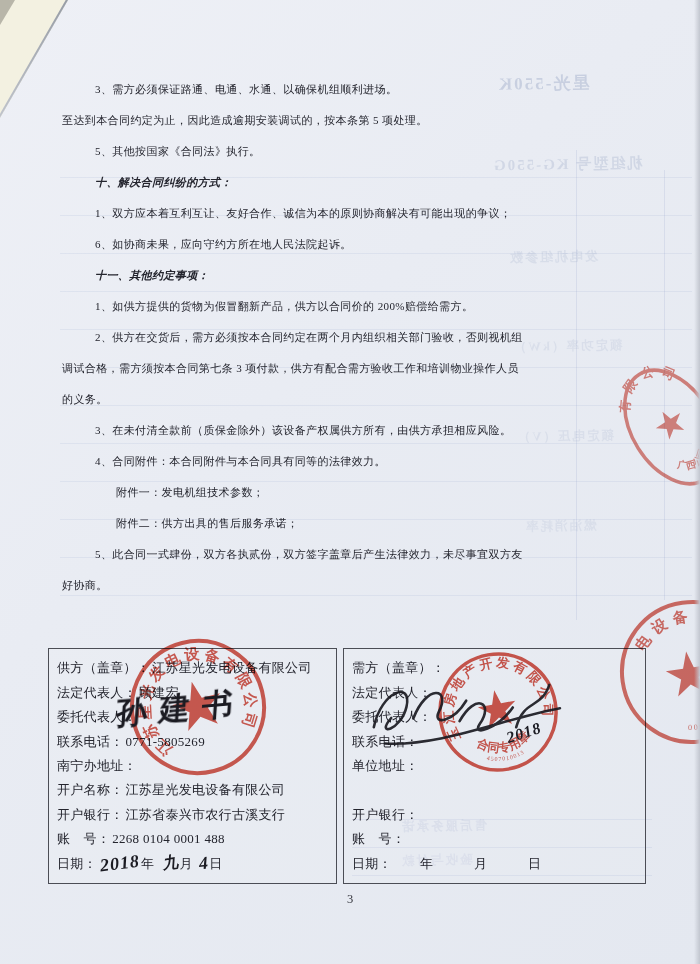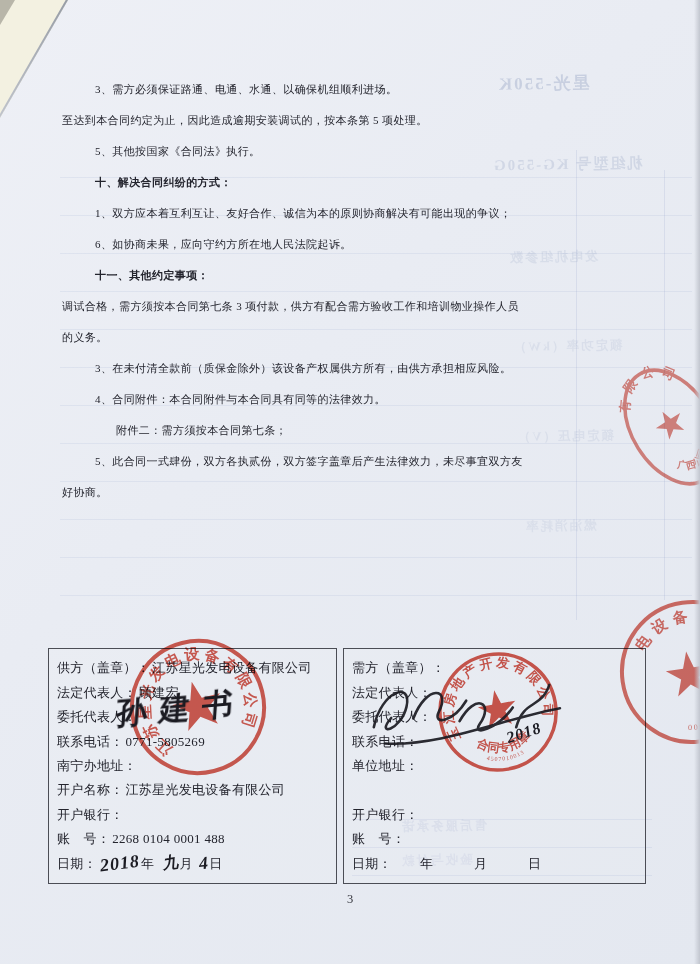--- a/index.html
+++ b/index.html
@@ -35,21 +35,21 @@
   .g3{left:512px;top:338px;font-size:12.5px;opacity:.13;}
   .g4{left:516px;top:428px;font-size:12.5px;opacity:.13;}
   .g5{left:524px;top:518px;font-size:12.5px;opacity:.12;}
   .g6{left:400px;top:818px;font-size:12.5px;opacity:.13;}
   .g7{left:400px;top:852px;font-size:12.5px;opacity:.11;}
   
   .body-text{position:absolute;top:74px;left:62px;right:50px;z-index:3;}
   .bl{height:31px;line-height:31px;font-size:11px;letter-spacing:.4px;white-space:nowrap;}
   .ind{padding-left:33px;}
   .ind2{padding-left:54px;}
-  .bold{font-weight:bold;}
+  .bold{font-weight:bold;font-style:italic;}
   
   .tbox{position:absolute;border:1.6px solid #4b4d55;display:flex;flex-direction:column;
     padding:7px 0;z-index:3;box-sizing:border-box;background:rgba(255,255,255,.06);}
   .tbox-left{left:48px;top:648px;width:289px;height:236px;}
   .tbox-right{left:343px;top:648px;width:303px;height:236px;}
   .trow{flex:1;display:flex;align-items:center;font-size:13px;padding-left:8px;
     letter-spacing:.3px;white-space:nowrap;}
   .trow .val{margin-left:2px;}
   .ink{color:#1b1b22;font-style:italic;font-weight:600;display:inline-block;}
   .ink-y{font-size:18px;transform:rotate(-7deg);margin:0 1px 0 3px;letter-spacing:1px;}
@@ -98,25 +98,28 @@
   <div class="edge-right"></div>
 
   <div class="body-text">
     <div class="bl ind">3、需方必须保证路通、电通、水通、以确保机组顺利进场。</div>
     <div class="bl">至达到本合同约定为止，因此造成逾期安装调试的，按本条第 5 项处理。</div>
     <div class="bl ind">5、其他按国家《合同法》执行。</div>
     <div class="bl ind bold">十、解决合同纠纷的方式：</div>
     <div class="bl ind">1、双方应本着互利互让、友好合作、诚信为本的原则协商解决有可能出现的争议；</div>
     <div class="bl ind">6、如协商未果，应向守约方所在地人民法院起诉。</div>
     <div class="bl ind bold">十一、其他约定事项：</div>
+    <div class="bl ind">1、如供方提供的货物为假冒翻新产品，供方以合同价的 200%赔偿给需方。</div>
+    <div class="bl ind">2、供方在交货后，需方必须按本合同约定在两个月内组织相关部门验收，否则视机组</div>
     <div class="bl">调试合格，需方须按本合同第七条 3 项付款，供方有配合需方验收工作和培训物业操作人员</div>
     <div class="bl">的义务。</div>
     <div class="bl ind">3、在未付清全款前（质保金除外）该设备产权属供方所有，由供方承担相应风险。</div>
     <div class="bl ind">4、合同附件：本合同附件与本合同具有同等的法律效力。</div>
-    <div class="bl ind2">附件二：需方须按本合同第七条；</div>
+    <div class="bl ind2">附件一：发电机组技术参数；</div>
+    <div class="bl ind2">附件二：供方出具的售后服务承诺；</div>
     <div class="bl ind">5、此合同一式肆份，双方各执贰份，双方签字盖章后产生法律效力，未尽事宜双方友</div>
     <div class="bl">好协商。</div>
   </div>
 
   <div class="tbox tbox-left">
     <div class="trow">
         <span>供方（盖章）：</span>
         <span class="val">江苏星光发电设备有限公司</span>
       </div>
     <div class="trow">
@@ -133,20 +136,21 @@
       </div>
     <div class="trow">
         <span>南宁办地址：</span>
       </div>
     <div class="trow">
         <span>开户名称：</span>
         <span class="val">江苏星光发电设备有限公司</span>
       </div>
     <div class="trow">
         <span>开户银行：</span>
+        <span class="val">江苏省泰兴市农行古溪支行</span>
       </div>
     <div class="trow">
         <span>账　号：</span>
         <span class="val">2268 0104 0001 488</span>
       </div>
     <div class="trow">
       <span>日期：</span>
       <span class="ink ink-y">2018</span>
       <span>年</span>
       <span class="ink ink-m">九</span>

